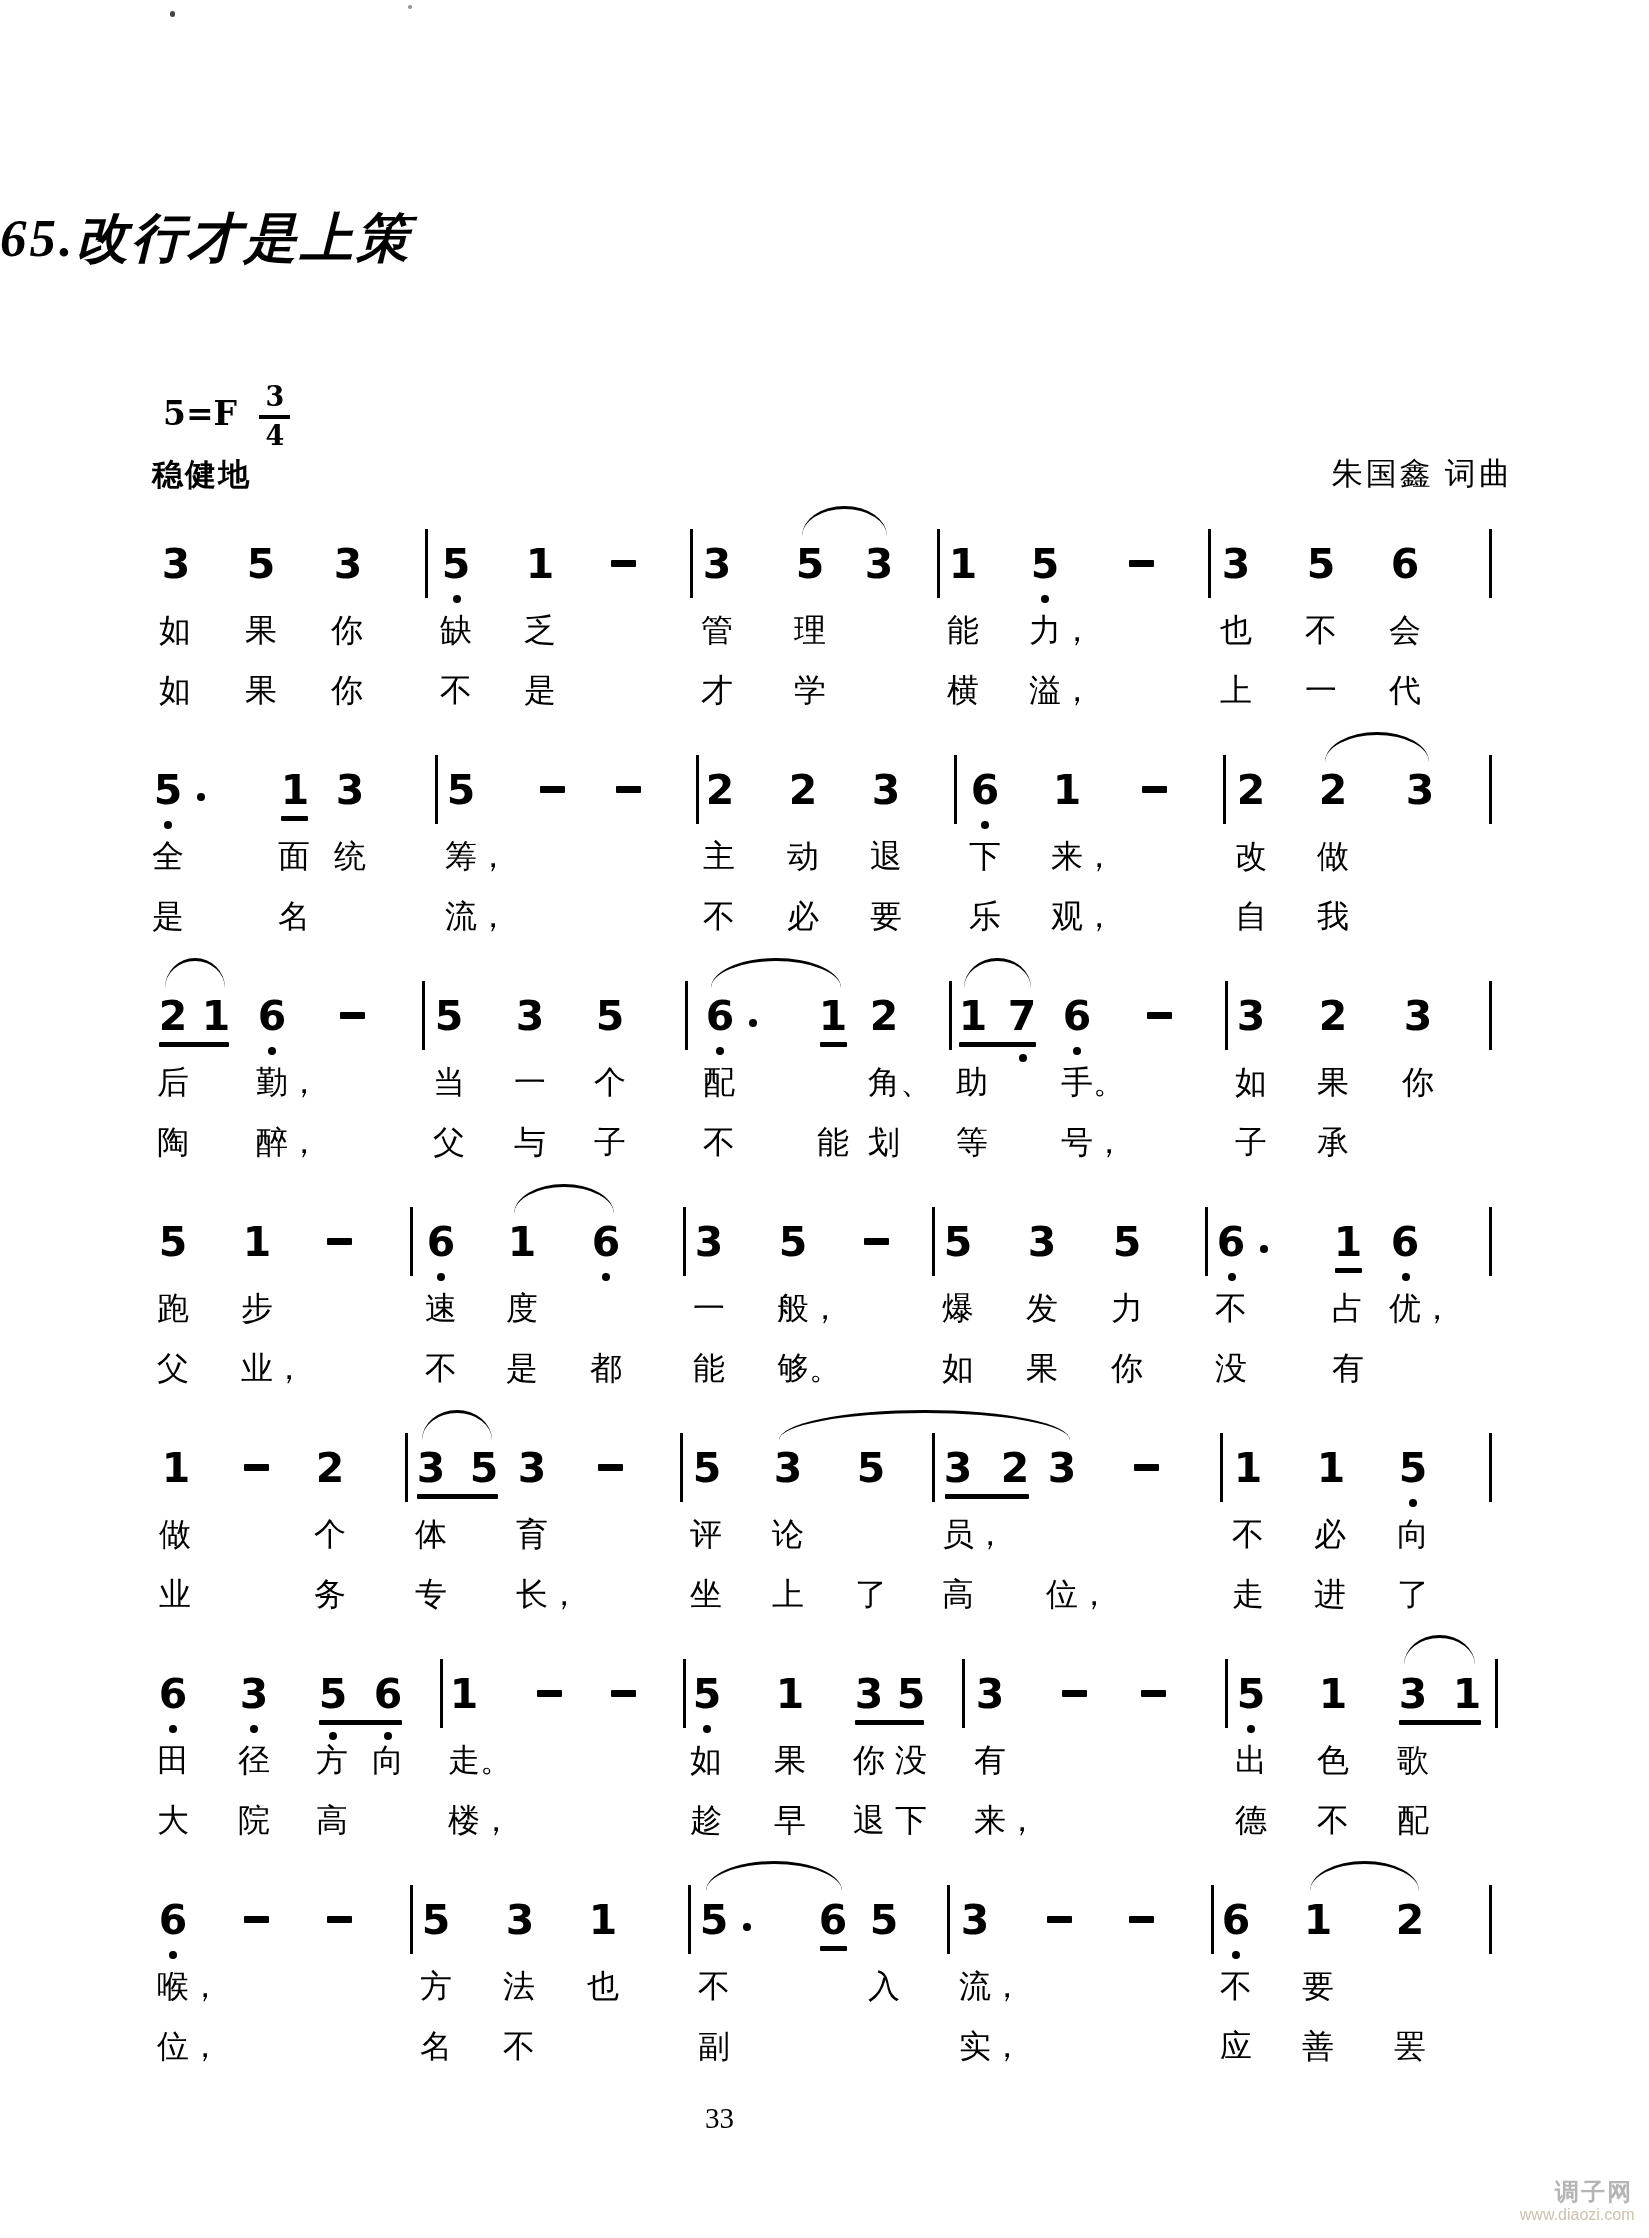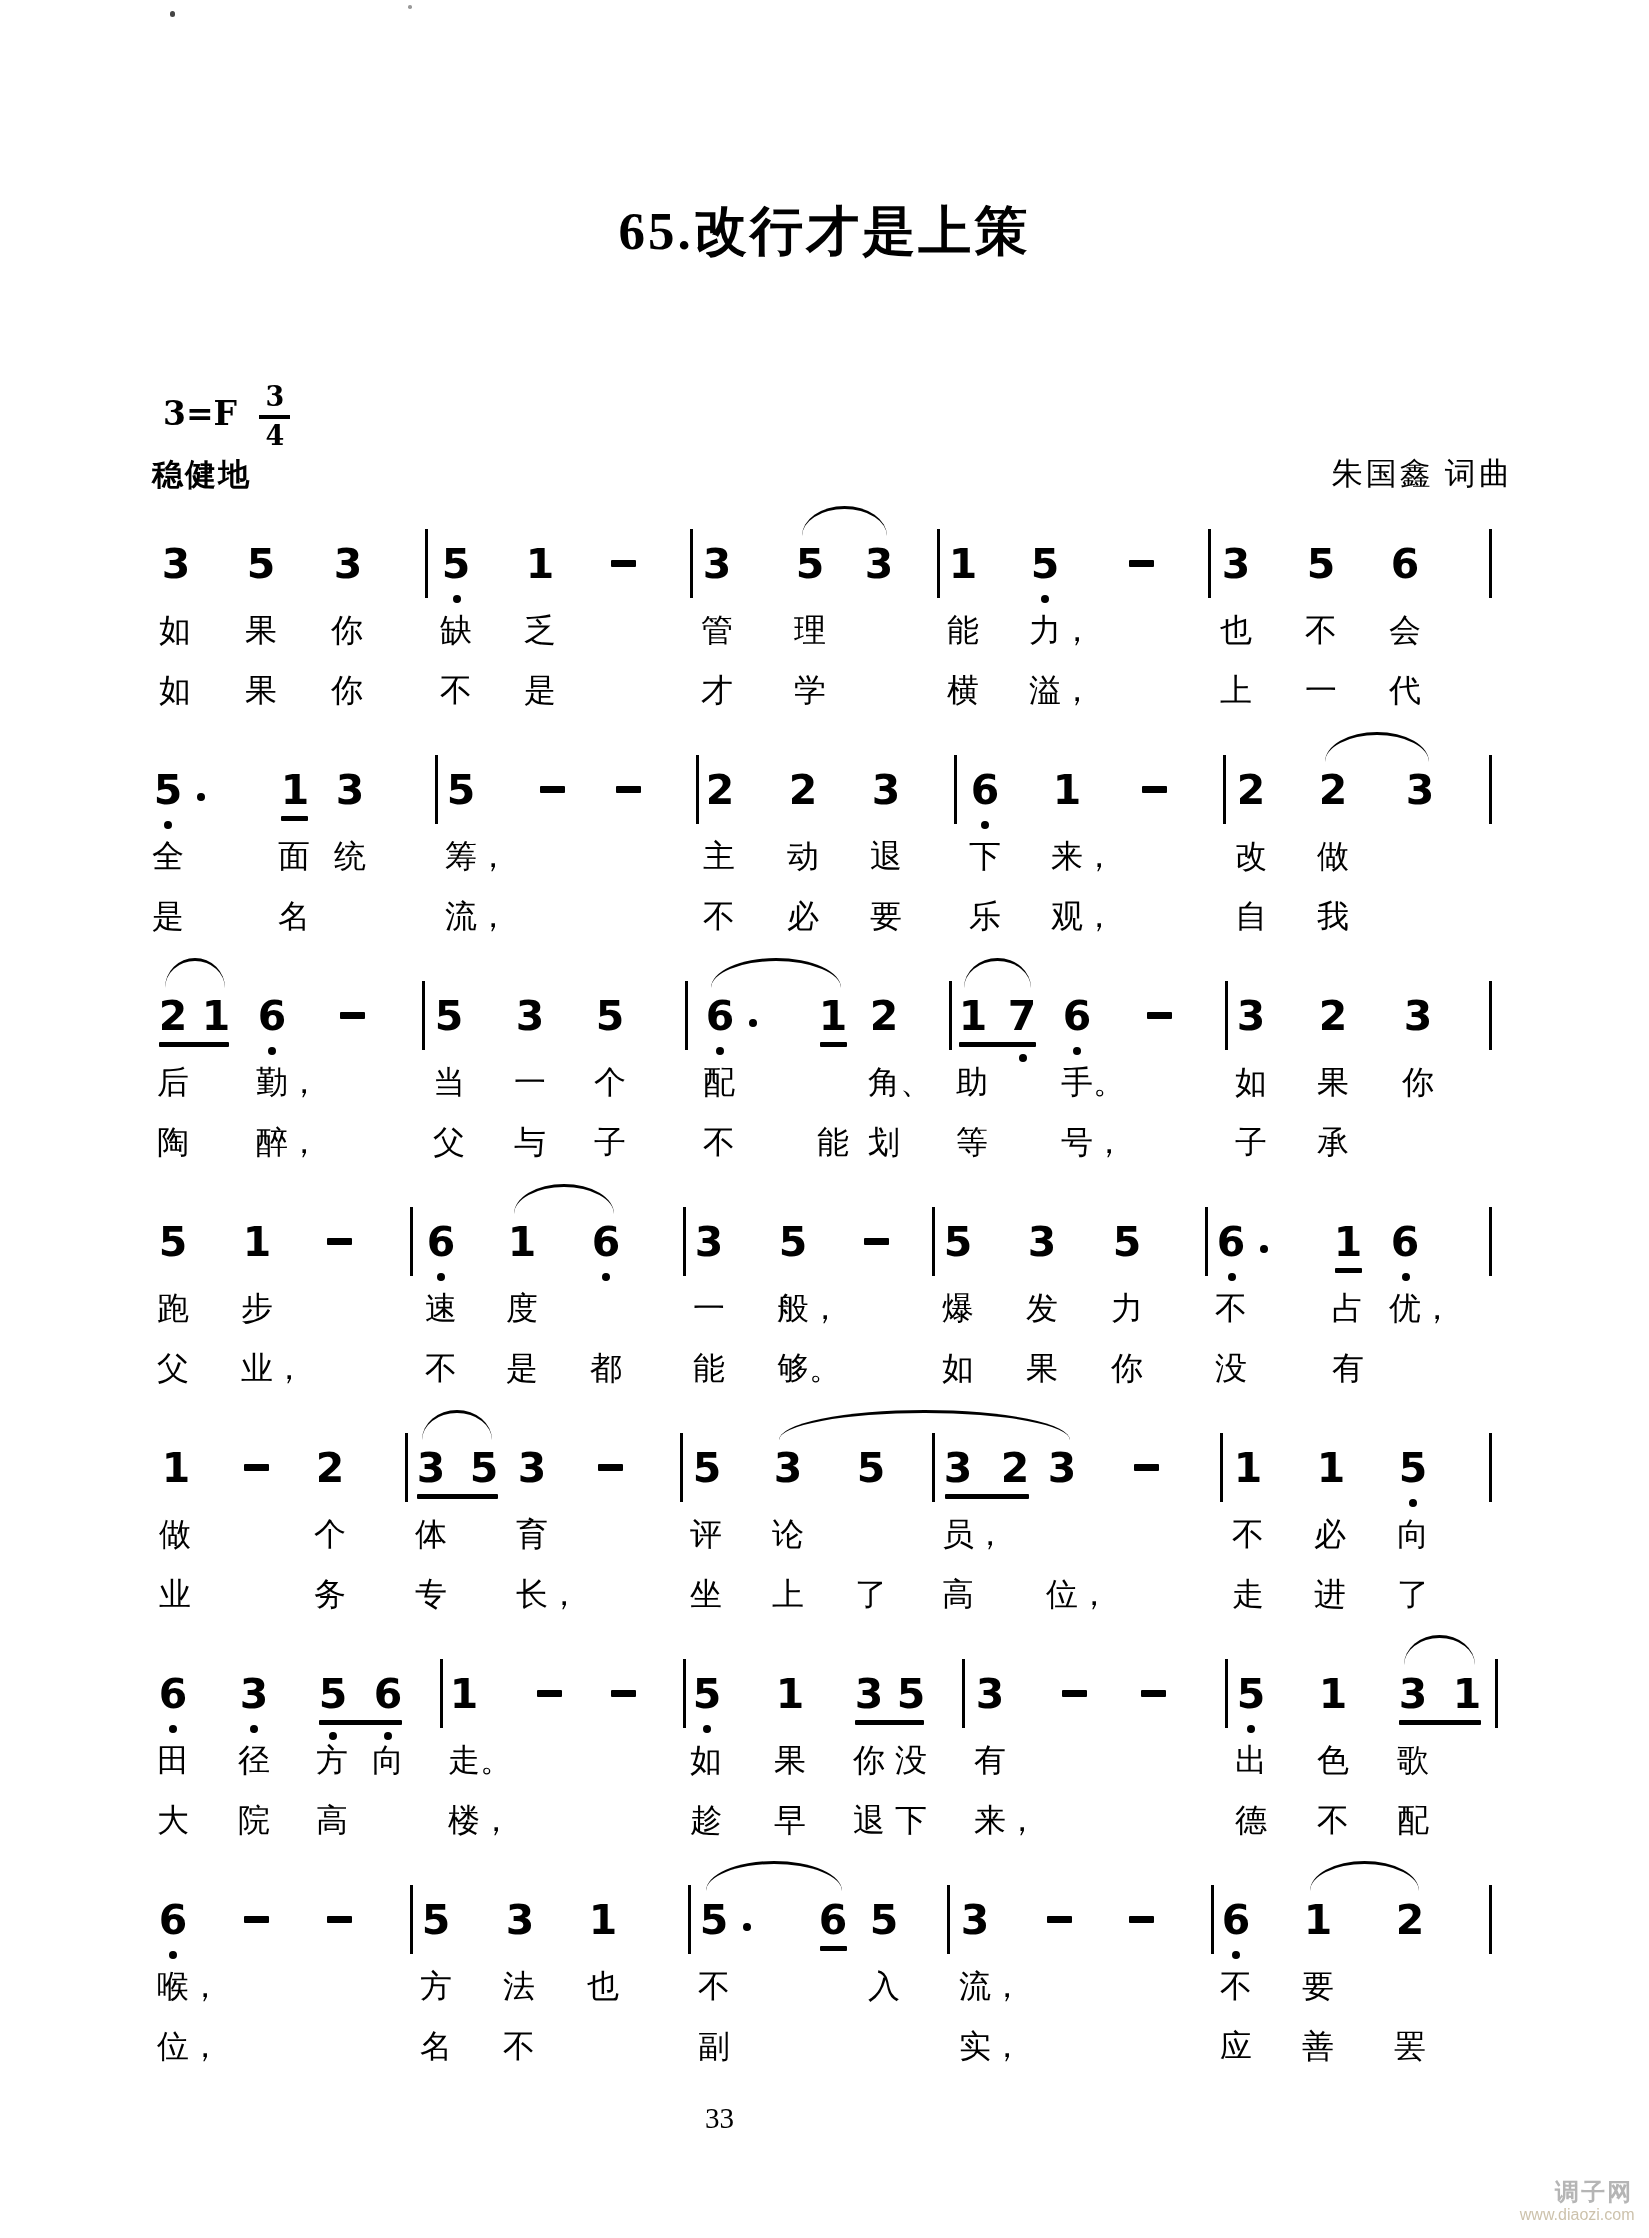--- a/index.html
+++ b/index.html
@@ -1,20 +1,20 @@
 <!DOCTYPE html>
 <html style="font-size:8.3px"><head>
 <meta charset="utf-8">
 <style>
   html,body{margin:0;padding:0;background:#e8e8e8;}
   #page{position:relative;width:1649px;height:2239px;background:#ffffff;color:#000;
         font-family:"Liberation Serif",serif;overflow:hidden;}
   .abs{position:absolute;}
-  #song-title{left:0;right:0;top:196px;text-align:center;font-size:53px;font-weight:bold;
-        letter-spacing:3.1px;font-family:"Liberation Serif",serif;}
+  #song-title{left:0;right:0;top:203px;text-align:left;font-size:53px;font-weight:bold;
+        letter-spacing:3.1px;font-family:"Liberation Serif",serif;font-style:italic;}
   #key-sig{left:163px;top:394px;font-size:33px;font-weight:bold;font-family:"DejaVu Serif",serif;}
   .tfrac{left:260px;width:30px;text-align:center;font-size:27px;font-weight:bold;
         font-family:"DejaVu Serif",serif;line-height:1;}
   #time-num{top:383px;}
   #time-bar{left:259px;top:415px;width:31px;height:4.2px;background:#000;}
   #time-den{top:422px;}
   #tempo{left:152px;top:454px;font-size:31px;font-weight:bold;
         font-family:"Liberation Sans",sans-serif;letter-spacing:2.1px;}
   #credit{right:136px;top:453px;font-size:31px;letter-spacing:3.1px;}
   #page-num{left:691px;top:2102px;width:57px;text-align:center;font-size:29px;}
@@ -36,21 +36,21 @@
 </style>
 </head>
 <body>
 
 <div id="page">
   <div class="abs artifact" style="left:170px;top:11.4px;width:5.2px;height:5.2px;"></div>
   <div class="abs artifact" style="left:408px;top:5.2px;width:3.6px;height:3.6px;background:#999;"></div>
 
   <div class="abs" id="song-title">65.改行才是上策</div>
 
-  <div class="abs" id="key-sig">3=F</div>
+  <div class="abs" id="key-sig">5=F</div>
   <div class="abs tfrac" id="time-num">3</div>
   <div class="abs" id="time-bar"></div>
   <div class="abs tfrac" id="time-den">4</div>
   <div class="abs" id="tempo">稳健地</div>
   <div class="abs" id="credit">朱国鑫 词曲</div>
 
   <div id="score">
       <span class="note" style="left: 176px; top: 564px;">3</span>
       <span class="note" style="left: 261px; top: 564px;">5</span>
       <span class="note" style="left: 348px; top: 564px;">3</span>

